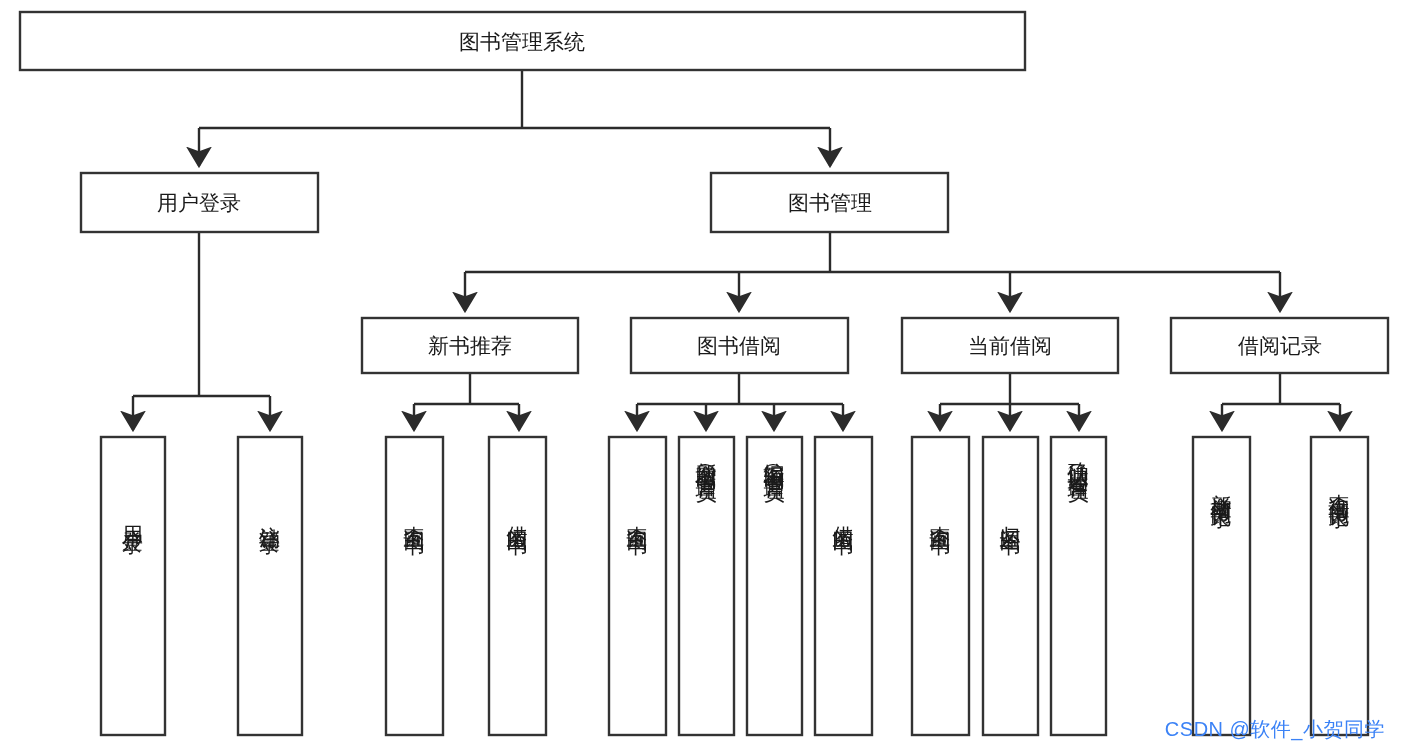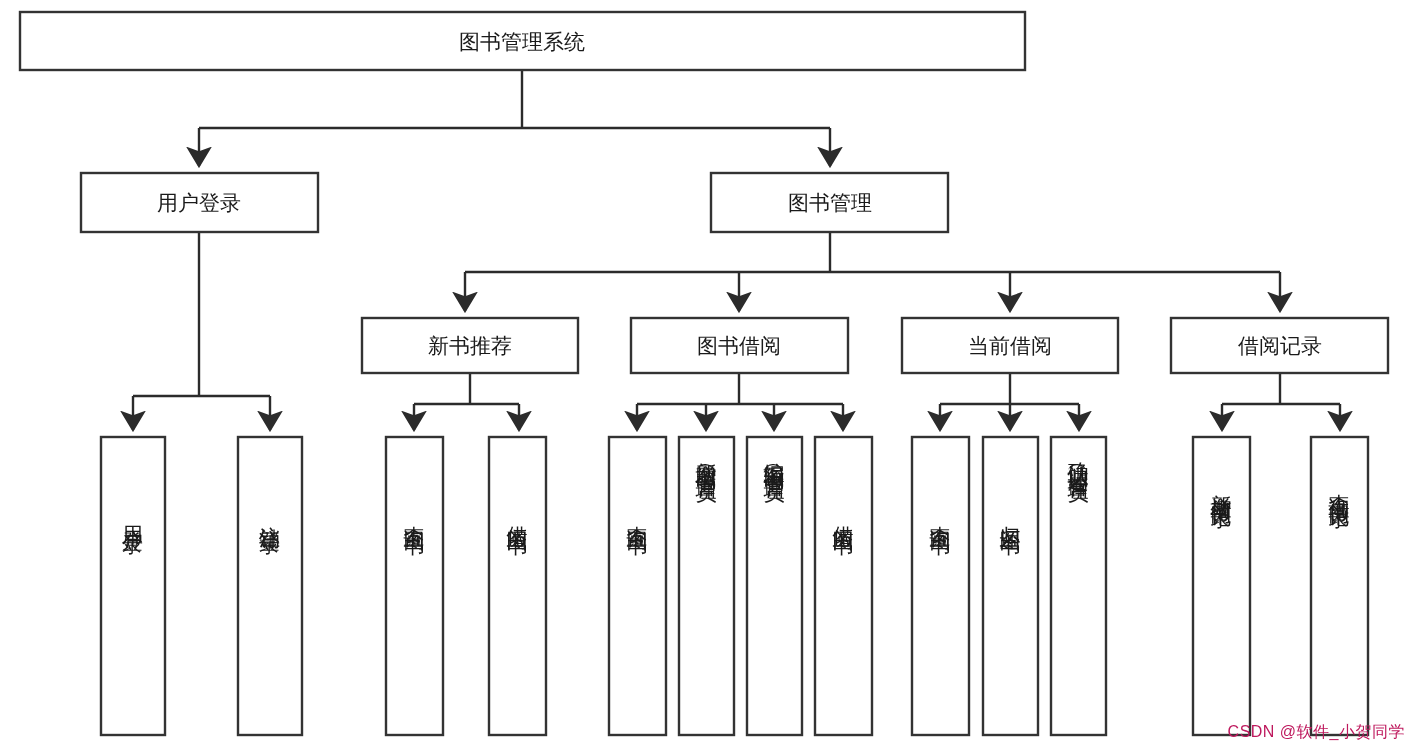--- a/index.html
+++ b/index.html
@@ -57,25 +57,25 @@
     text-orientation: upright;
     font-family: "Liberation Sans", "DejaVu Sans", sans-serif;
     font-size: 21px;
     line-height: 1;
     letter-spacing: 3px;
     color: #1a1a1a;
     white-space: nowrap;
   }
   .watermark {
     position: absolute;
-    right: 0;
+    right: 20px;
     bottom: 4px;
     font-family: "Liberation Sans", "DejaVu Sans", sans-serif;
-    font-size: 16px;
-    color: #be185d;
+    font-size: 20px;
+    color: #3b82f6;
     letter-spacing: 0.5px;
     white-space: nowrap;
   }
 </style>
 </head>
 <body>
 
 <div id="diagram-root">
 
   <svg id="tree-svg" viewBox="0 0 1405 747">

